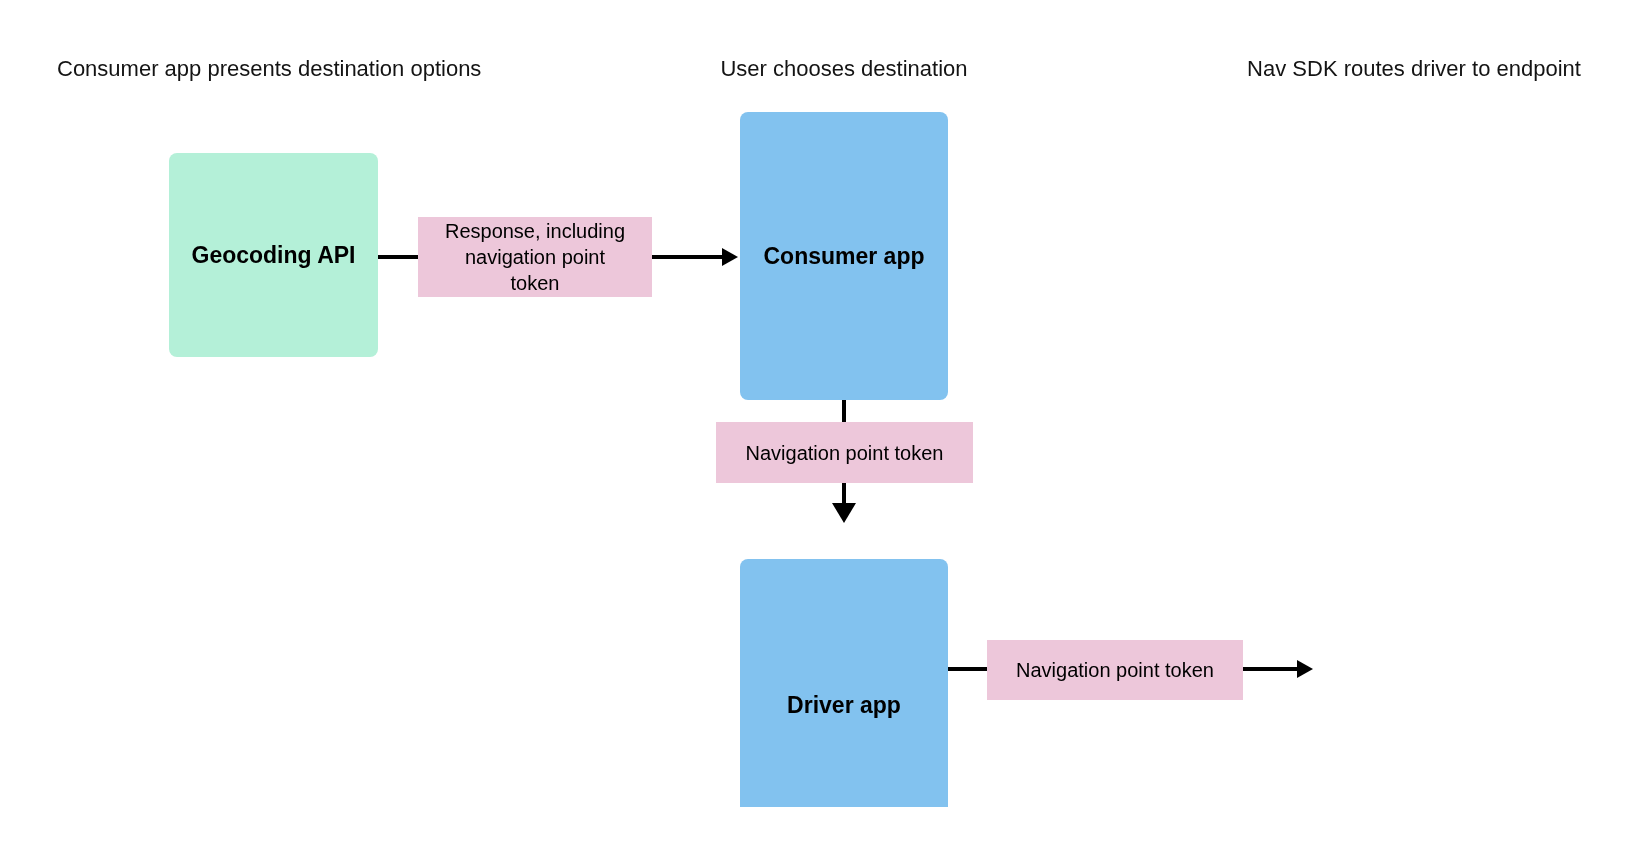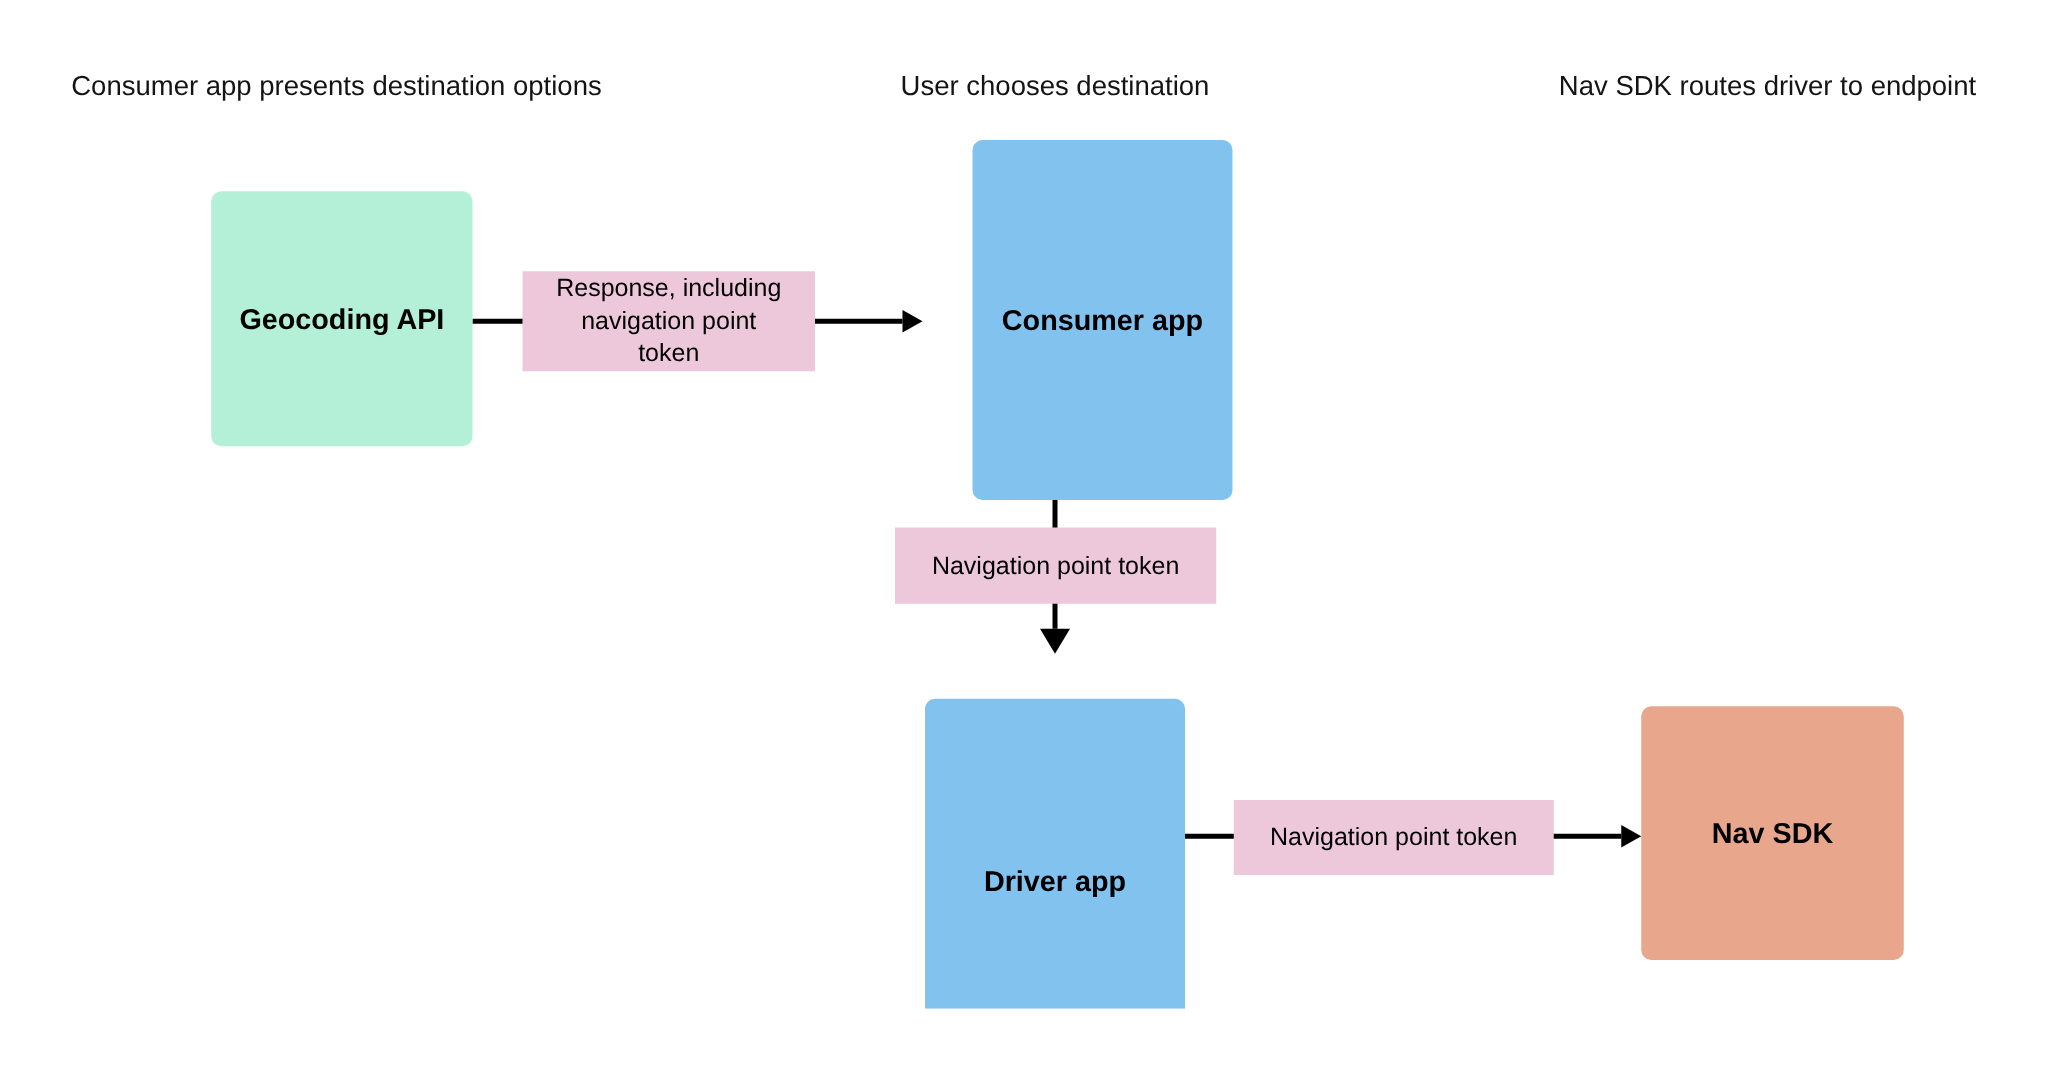--- a/index.html
+++ b/index.html
@@ -73,21 +73,21 @@
     border-left: 12px solid transparent;
     border-right: 12px solid transparent;
   }
 
   
   #hdr1 { left: 57px; }
   #hdr2 { left: 844px; }
   #hdr3 { left: 1414px; }
 
   #node-geocoding { left: 169px; top: 153px; width: 209px; height: 204px; }
-  #node-consumer  { left: 740px; top: 112px; width: 208px; height: 288px; margin-left: 38px; }
+  #node-consumer  { left: 740px; top: 112px; width: 208px; height: 288px; }
   #node-driver    { left: 740px; top: 525px; width: 208px; height: 292px; }
   #node-navsdk    { left: 1313px; top: 565px; width: 210px; height: 203px; }
 
   #edge1-label { left: 418px; top: 217px; width: 234px; height: 80px; }
   #edge2-label { left: 716px; top: 422px; width: 257px; height: 61px; }
   #edge3-label { left: 987px; top: 640px; width: 256px; height: 60px; }
 
   #edge1-line { left: 378px; top: 255px; width: 344px; height: 4px; }
   #edge1-head { left: 722px; top: 248px; }
 
@@ -129,17 +129,14 @@
   </div>
 
   <div class="node" id="node-consumer" style="background: rgb(130, 194, 239);">
     <div class="node-label">Consumer app</div>
   </div>
 
   <div class="node" id="node-driver" style="background: rgb(130, 194, 239); margin-top: 34px;">
     <div class="node-label">Driver app</div>
   </div>
 
-  <div class="node" id="node-navsdk" style="background: rgb(232, 167, 140);">
-    <div class="node-label">Nav SDK</div>
-  </div>
 
 </div>
 
 </body></html>

